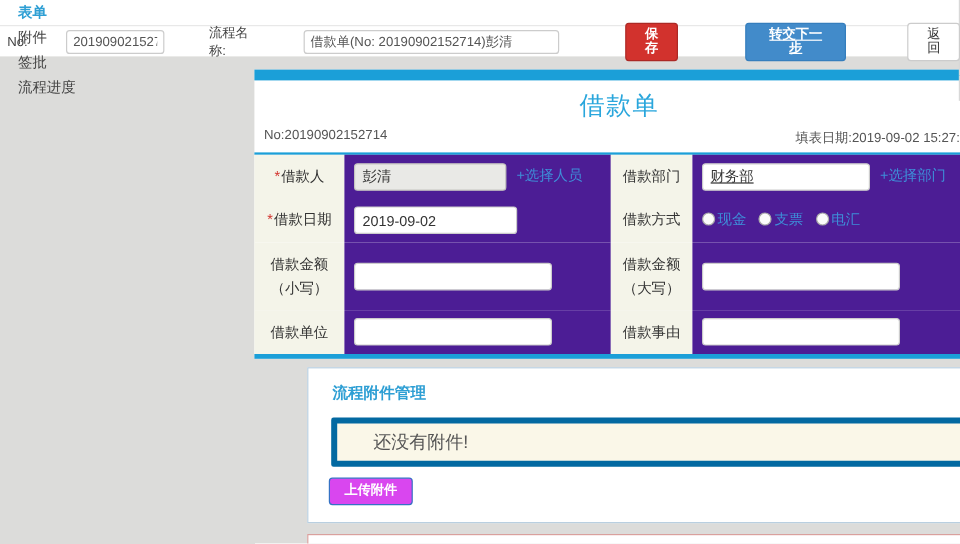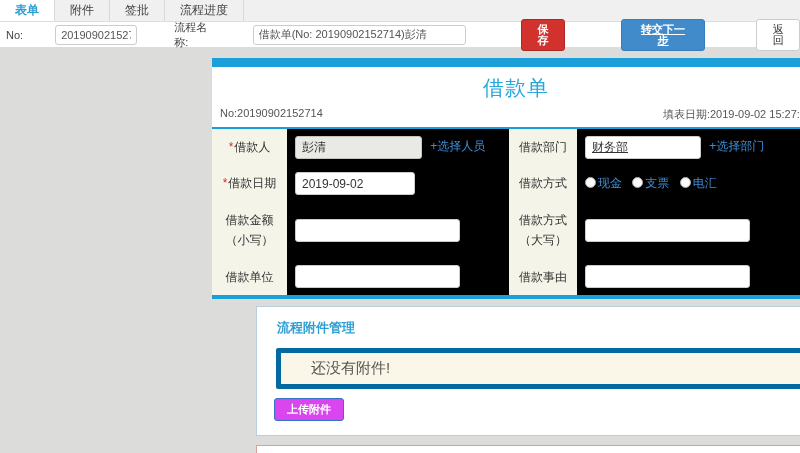--- a/index.html
+++ b/index.html
@@ -1,20 +1,20 @@
 <!DOCTYPE html>
 <html><head>
 <meta charset="utf-8">
 <style>
   * { margin:0; padding:0; box-sizing:border-box; }
   html,body { width:800px; height:453px; overflow:hidden; background:#fff;
     font-family:"Liberation Sans","DejaVu Sans",sans-serif; font-size:12px; color:#333; }
 
   
-  .tabbar { display:flex; height:22px; background:#f0f0f0; border-bottom:1px solid #ddd; }
+  .tabbar { display:flex; height:22px; background:#f0f0f0; border-bottom:1px solid #ddd;flex-direction:column; }
   .tab { padding:0 15px; line-height:21px; font-size:12px; color:#444;
     border-right:1px solid #d8d8d8; cursor:pointer; }
   .tab.active { background:#fff; color:#2e9fd4; font-weight:bold; }
 
   
   .toolbar { display:flex; align-items:center; height:25px; background:#fff; padding-left:6px;gap:28px; }
   .toolbar label { font-size:11px; color:#444; margin-right:4px; }
   .toolbar input { height:20px; border:1px solid #ccc; border-radius:3px; padding:0 5px;
     font-size:11px; color:#555; }
   .no-input { width:82px; }
@@ -33,27 +33,27 @@
   .panel-topbar { height:9px; background:#1b9fd8; }
   .form-title { text-align:center; font-size:21px; color:#29a6dc; padding:7px 0 3px; letter-spacing:1px; }
   .meta-row { display:flex; justify-content:space-between; font-size:11px; color:#555;
     padding:2px 14px 5px 8px; white-space:nowrap; }
   .blue-divider { height:2px; background:#1b9fd8; }
   .panel-bottombar { height:4px; background:#1b9fd8; }
 
   table.form-table { width:100%; border-collapse:collapse; table-layout:fixed; }
   td { vertical-align:middle; font-size:12px; }
   td.lbl { background:#f4f4e9; text-align:center; color:#333; padding:8px 4px; line-height:1.7; }
-  td.fld { background:#000000; padding:6px 8px; white-space:nowrap; }
+  td.fld { background:#4c1d95; padding:6px 8px; white-space:nowrap; }
   col.c1 { width:75px; } col.c2 { width:222px; } col.c3 { width:68px; }
   .req { color:#d2322d; margin-right:1px; }
   .fld input { height:23px; border:1px solid #ccc; border-radius:3px; padding:0 6px;
     font-size:12px; color:#333; vertical-align:middle; background:#fff; }
   .fld input.ro { background:#e9e9e6; border-color:#c5c5c0; }
-  .w-md { width:127px; } .w-sm { width:120px; } .w-md2 { width:116px;text-decoration:underline; } .w-lg { width:165px; }
+  .w-md { width:127px; } .w-sm { width:136px; } .w-md2 { width:140px;text-decoration:underline; } .w-lg { width:165px; }
   a.sel-link { color:#3e8ed8; text-decoration:none; font-size:12px; margin-left:5px; }
   .radio-group { color:#3e8ed8; }
   .radio { display:inline-block; width:11px; height:11px; border:1px solid #aaa; border-radius:50%;
     background:#fbfbfb; vertical-align:-1px; margin-right:2px; }
   .radio-item { margin-right:7px; }
 
   
   .sub-panel { width:700px; background:#fff;margin-left:44px; }
   .attach-panel { border:1px solid #b9cfe0; margin-top:7px; padding:12px 0 14px; }
   .panel-header { font-size:13px; font-weight:bold; margin-left:20px; }
@@ -128,21 +128,21 @@
         <td class="lbl">借款方式</td>
         <td class="fld radio-group">
           <span class="radio-item"><span class="radio"></span><span>现金</span></span>
           <span class="radio-item"><span class="radio"></span><span>支票</span></span>
           <span class="radio-item"><span class="radio"></span><span>电汇</span></span>
         </td>
       </tr>
       <tr>
         <td class="lbl">借款金额（小写）</td>
         <td class="fld"><input class="w-lg" value="" style=""></td>
-        <td class="lbl">借款方式（大写）</td>
+        <td class="lbl">借款金额（大写）</td>
         <td class="fld"><input class="w-lg" value="" style=""></td>
       </tr>
       <tr>
         <td class="lbl">借款单位</td>
         <td class="fld"><input class="w-lg" value="" style=""></td>
         <td class="lbl">借款事由</td>
         <td class="fld"><input class="w-lg" value="" style=""></td>
       </tr>
     </tbody>
       </table>

